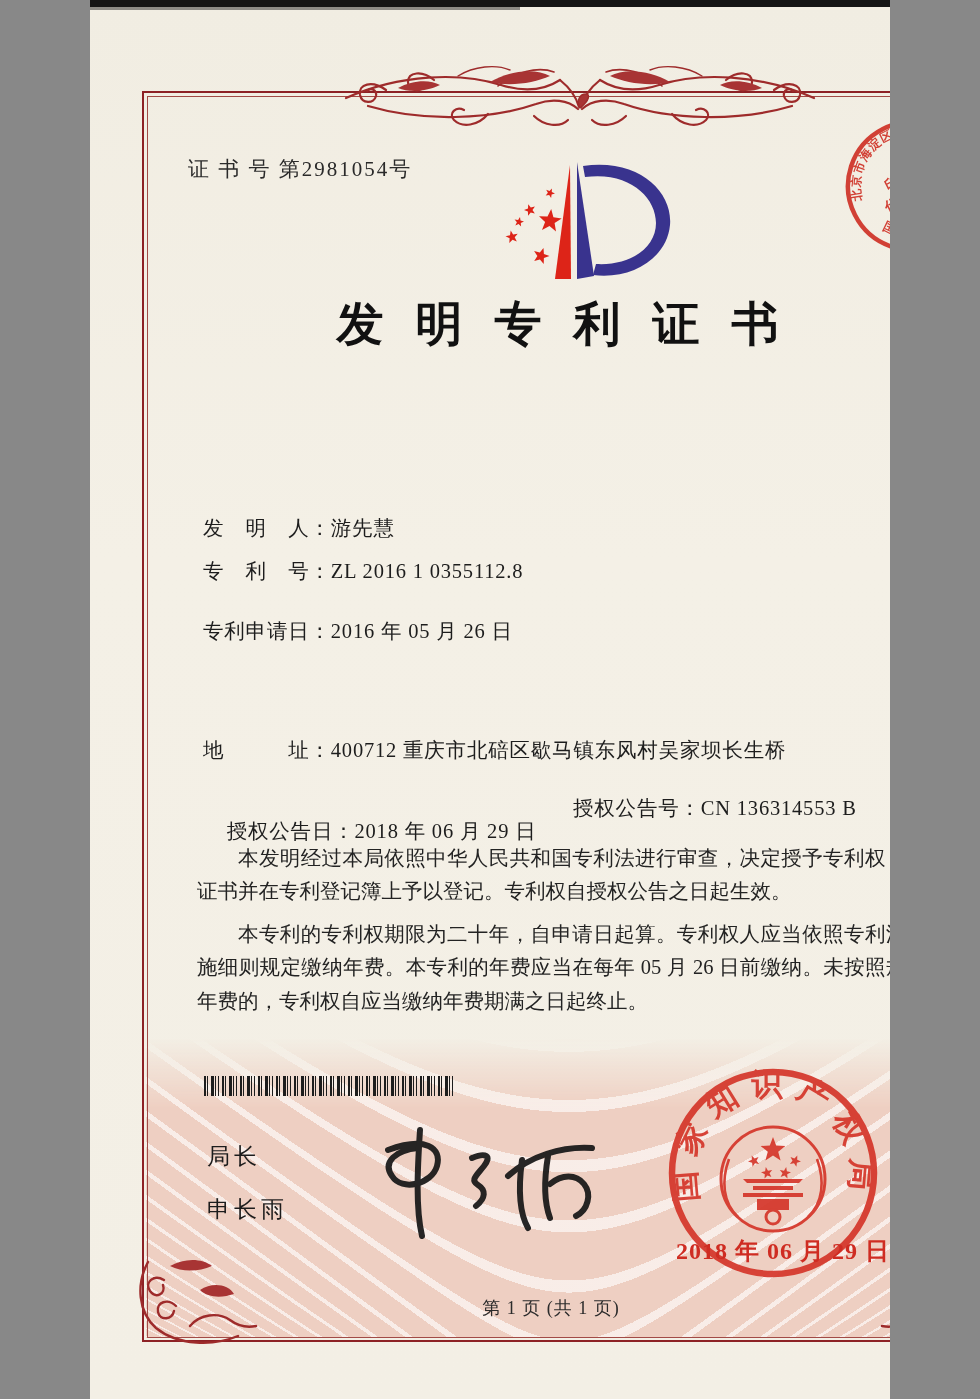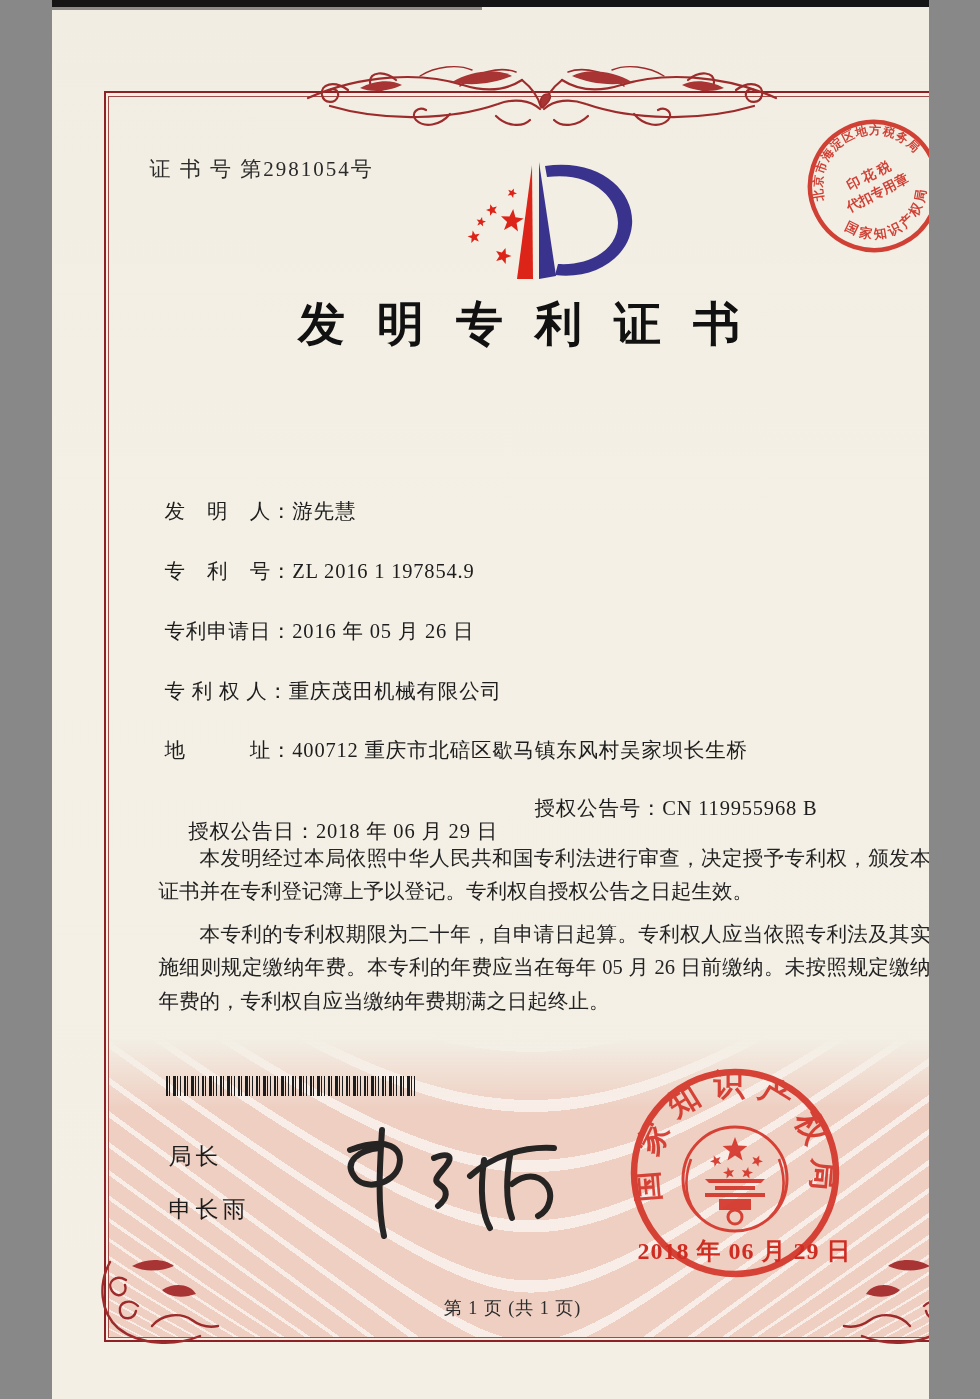--- a/index.html
+++ b/index.html
@@ -1,16 +1,16 @@
 <!DOCTYPE html>
 <html><head>
 <meta charset="utf-8">
 <style>
   html,body{margin:0;padding:0;background:#888;}
-  .page{position:relative;width:877px;height:1399px;margin:0 auto;overflow:hidden;
+  .page{position:relative;width:800px;height:1399px;margin:0 auto;overflow:hidden;
         background:linear-gradient(180deg,#f1ede2 0%,#f4f0e6 40%,#f3efe5 100%);
         font-family:"Liberation Serif","DejaVu Serif",serif;color:#222;}
   .scan-edge-top{position:absolute;left:0;top:0;width:980px;height:7px;background:#151515;}
   .scan-edge-top2{position:absolute;left:0;top:7px;width:430px;height:3px;background:#2a2a2a;opacity:.5;}
 
   
   .frame{position:absolute;left:52px;top:91px;width:854px;height:1251px;
          border:2.5px solid #8d2125;box-sizing:border-box;}
   .frame-inner{position:absolute;left:2.5px;top:2.5px;right:2.5px;bottom:2.5px;
          border:1.5px solid #a24a46;}
@@ -150,28 +150,27 @@
       <text class="stamp-red" font-size="13" font-weight="600" letter-spacing="3">
         <textPath href="#tax-arc-bottom" startOffset="50%" text-anchor="middle">国家知识产权局</textPath>
       </text>
       <text x="80" y="73" text-anchor="middle" class="stamp-red" font-size="13.5" font-weight="700">印 花 税</text>
       <text x="80" y="92" text-anchor="middle" class="stamp-red" font-size="13.5" font-weight="700">代扣专用章</text>
     </g>
   </svg>
 
   <div class="title">发明专利证书</div>
 
-  <div class="row" style="top:497px;">发　明　人：游先慧</div>
-  <div class="row" style="top:557px;">专　利　号：ZL 2016 1 197854.9</div>
+  <div class="row" style="top:514px;">发　明　人：游先慧</div>
+  <div class="row" style="top:557px;">专　利　号：ZL 2016 1 0355112.8</div>
   <div class="row" style="top:617px;">专利申请日：2016 年 05 月 26 日</div>
-  <div class="row" style="top:677px;">专 利 权 人：重庆茂田机械有限公司</div>
   <div class="row" style="top:736px;">地　　　址：400712 重庆市北碚区歇马镇东风村吴家坝长生桥</div>
   <div class="row" style="top:794px;width:790px;">
     <span>授权公告日：2018 年 06 月 29 日</span>
-    <span class="grant-right">授权公告号：CN 119955968 B</span>
+    <span class="grant-right">授权公告号：CN 136314553 B</span>
   </div>
 
   <div class="body-text">
     <p>本发明经过本局依照中华人民共和国专利法进行审查，决定授予专利权，颁发本证书并在专利登记簿上予以登记。专利权自授权公告之日起生效。</p>
     <p>本专利的专利权期限为二十年，自申请日起算。专利权人应当依照专利法及其实施细则规定缴纳年费。本专利的年费应当在每年 05 月 26 日前缴纳。未按照规定缴纳年费的，专利权自应当缴纳年费期满之日起终止。</p>
   </div>
 
   <div class="barcode"></div>
 
   <div class="director-label">局长</div>

